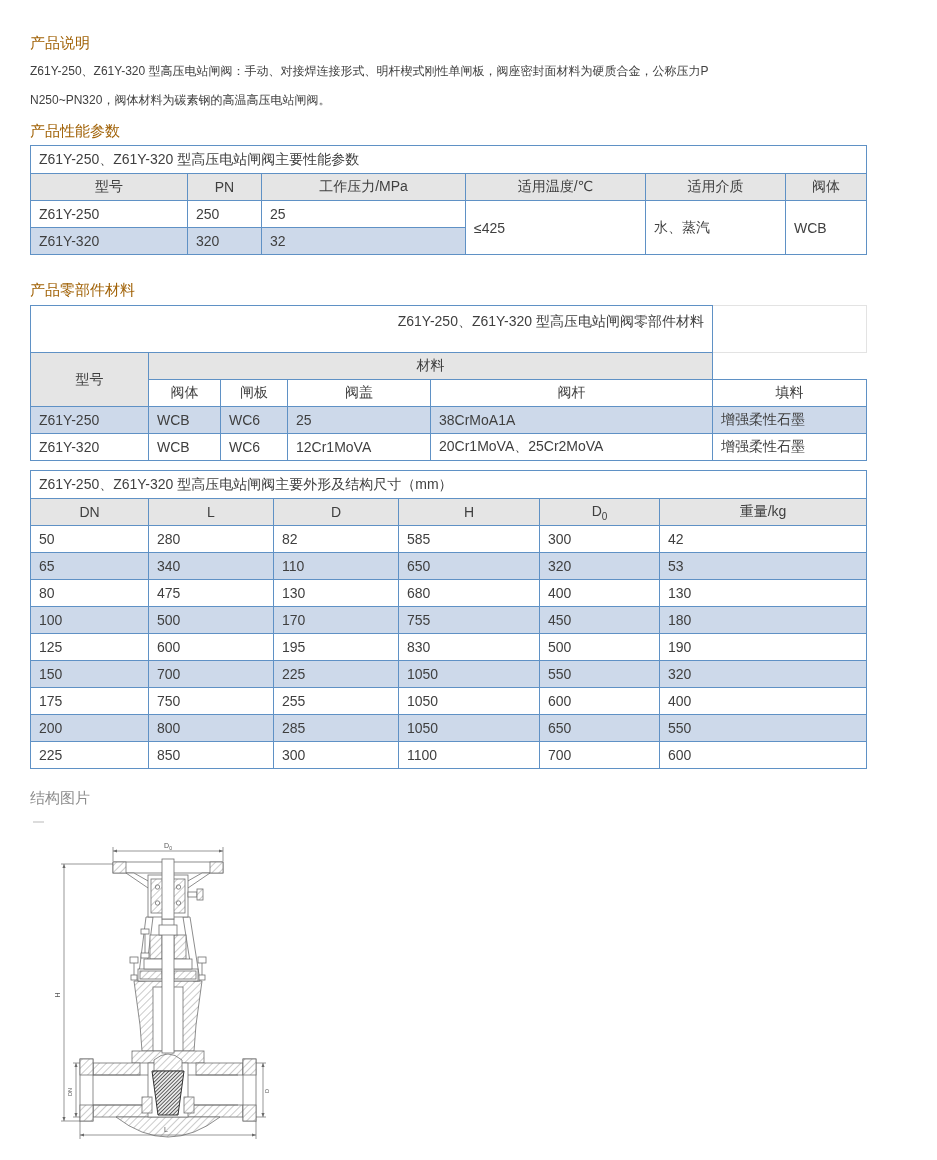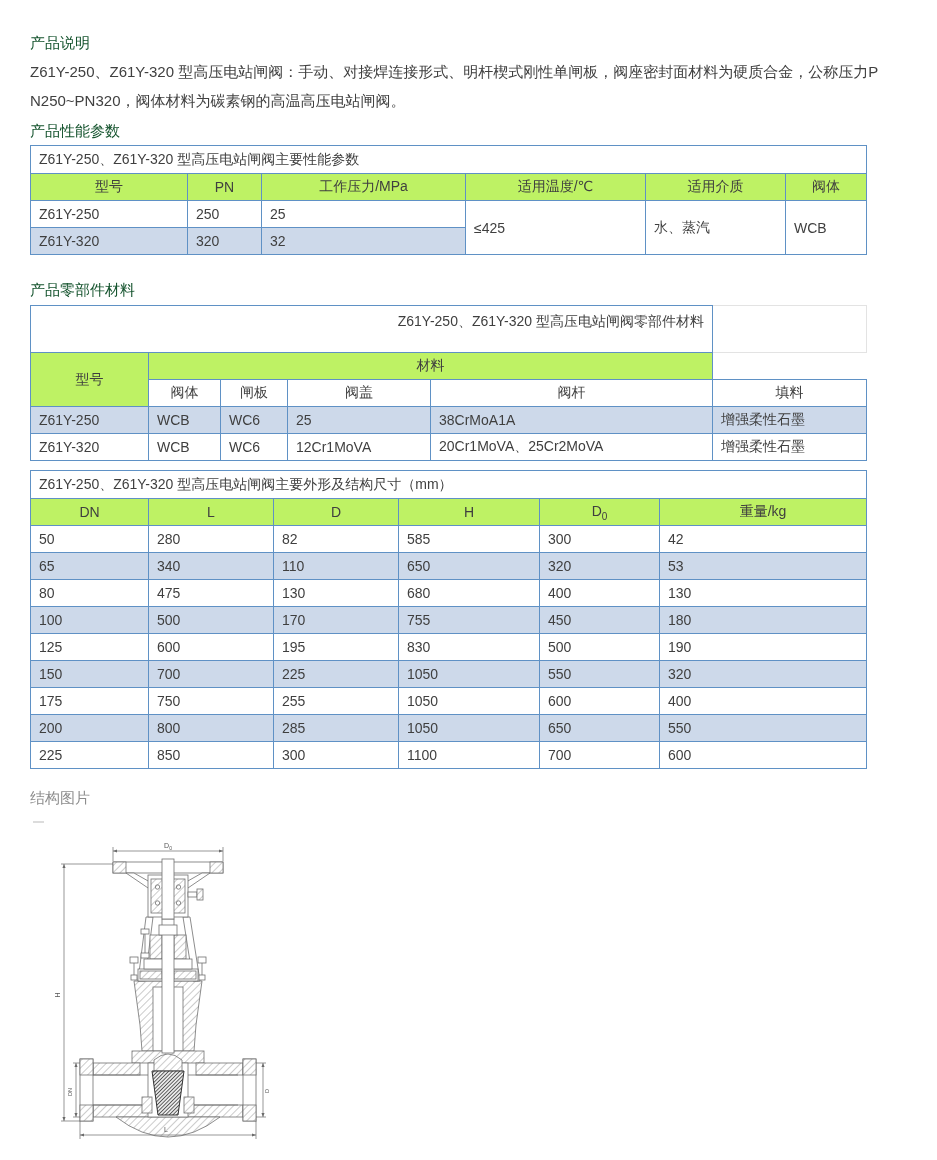--- a/index.html
+++ b/index.html
@@ -1,27 +1,27 @@
 <!DOCTYPE html>
 <html><head>
 <meta charset="utf-8">
 <style>
   html,body{margin:0;padding:0;background:#fff;}
   body{width:937px;min-height:1160px;font-family:"Liberation Sans","DejaVu Sans",sans-serif;color:#3f3f3f;}
   .content{padding:34px 30px 0 30px;}
-  .sec-h{font-size:15px;line-height:18px;color:#14532d;margin:0 0 5px 0;font-weight:normal;}
+  .sec-h{font-size:15px;line-height:18px;color:#a16207;margin:0 0 5px 0;font-weight:normal;}
   .sec-h.gray{color:#8c8c8c;}
   .para{margin:2px 0 7px 0;}
-  .para-line{font-size:15px;line-height:29px;color:#404040;}
+  .para-line{font-size:12px;line-height:29px;color:#404040;}
   .h-mid{margin-top:26px;margin-bottom:6px;}
   table{border-collapse:collapse;table-layout:fixed;width:836px;}
   td,th{border:1px solid #5f91c5;font-size:14px;color:#3f3f3f;font-weight:normal;
         padding:0 8px;height:26px;text-align:left;vertical-align:middle;
         white-space:nowrap;overflow:hidden;background:#fff;}
-  th.blue{background:#bef264;text-align:center;}
+  th.blue{background:#e5e5e5;text-align:center;}
   th.white{background:#fff;text-align:center;}
   td.title{height:27px;background:#fff;}
   td.title-tall{height:39px;vertical-align:top;padding-top:7px;background:#fff;text-align:right;}
   tr.alt td{background:#cdd9ea;}
   td.ghost-gray{border:1px solid #e3e3e3;background:#fff;}
   td.ghost-none{border:none;background:#fff;}
   .tbl{margin-bottom:9px;}
   .struct-h{margin-top:20px;}
   .artifact{width:11px;height:2px;background:#dcdcdc;margin:14px 0 0 3px;}
   .drawing-wrap{margin:6px 0 0 20px;}

